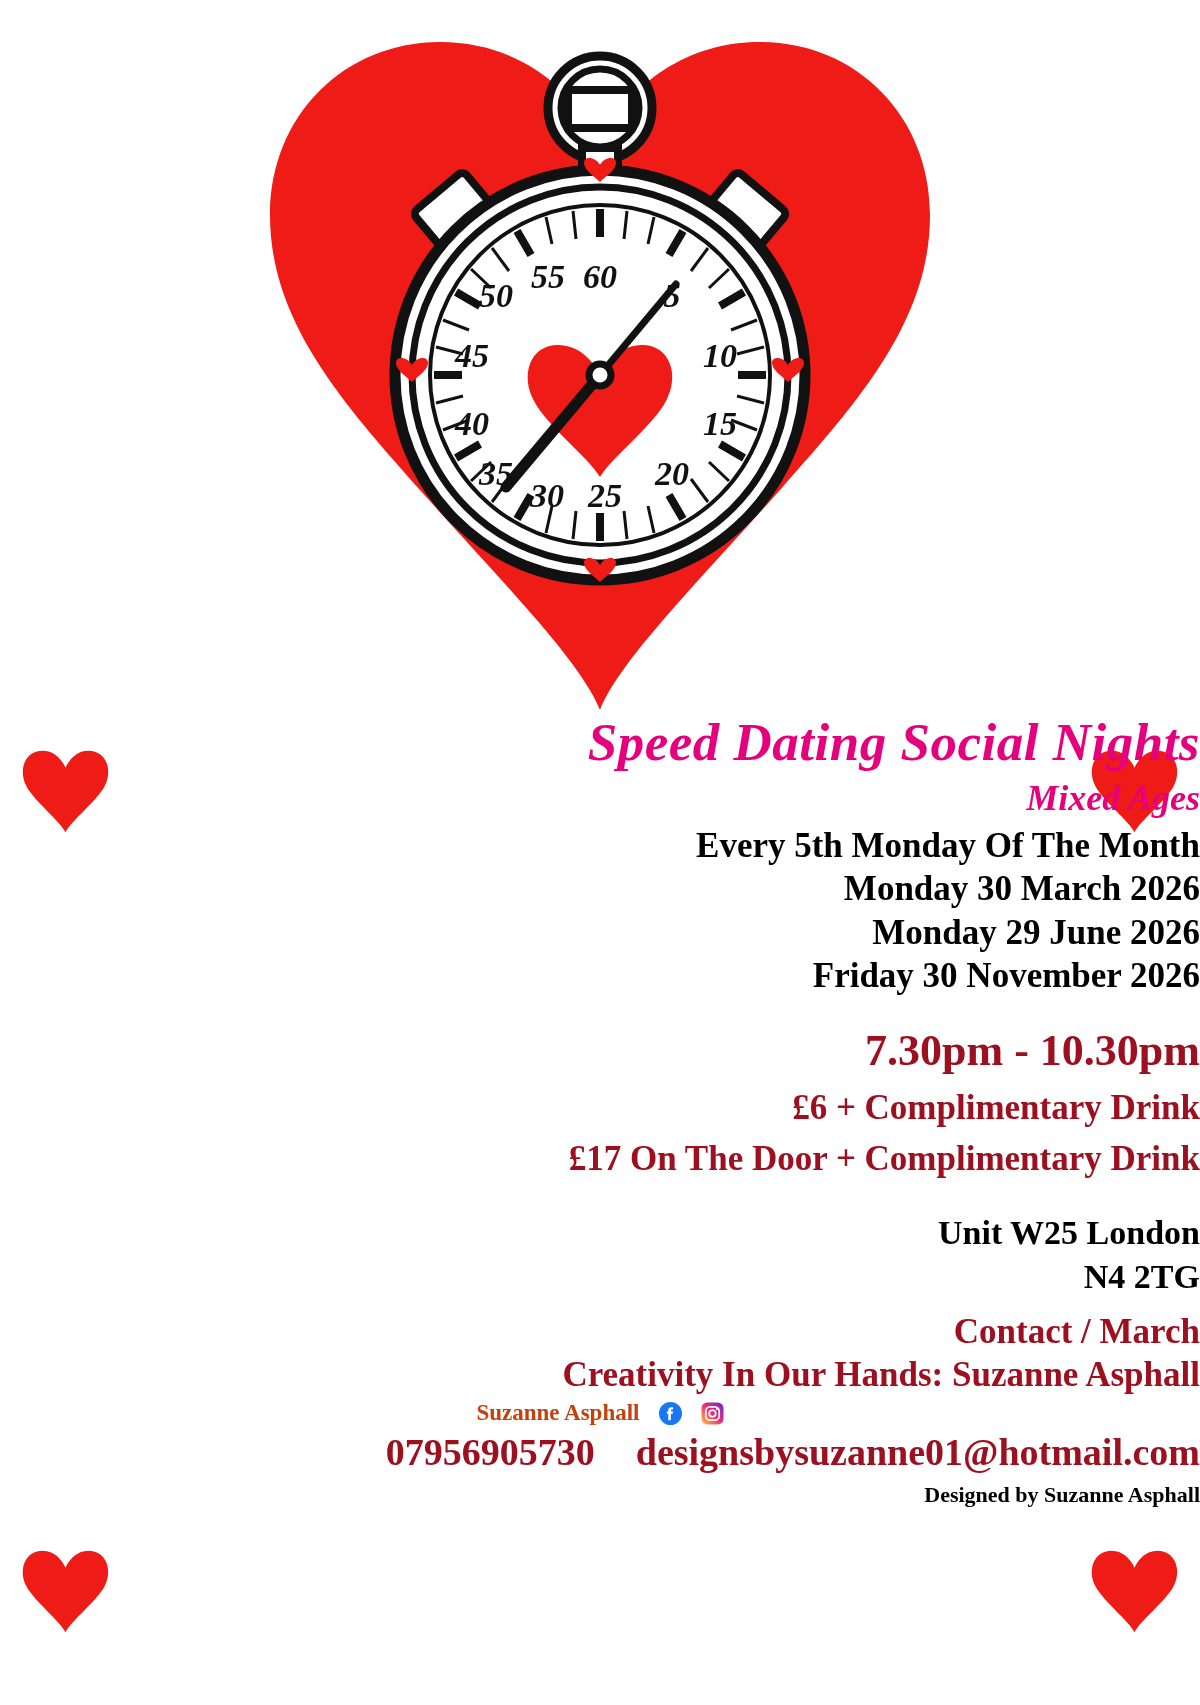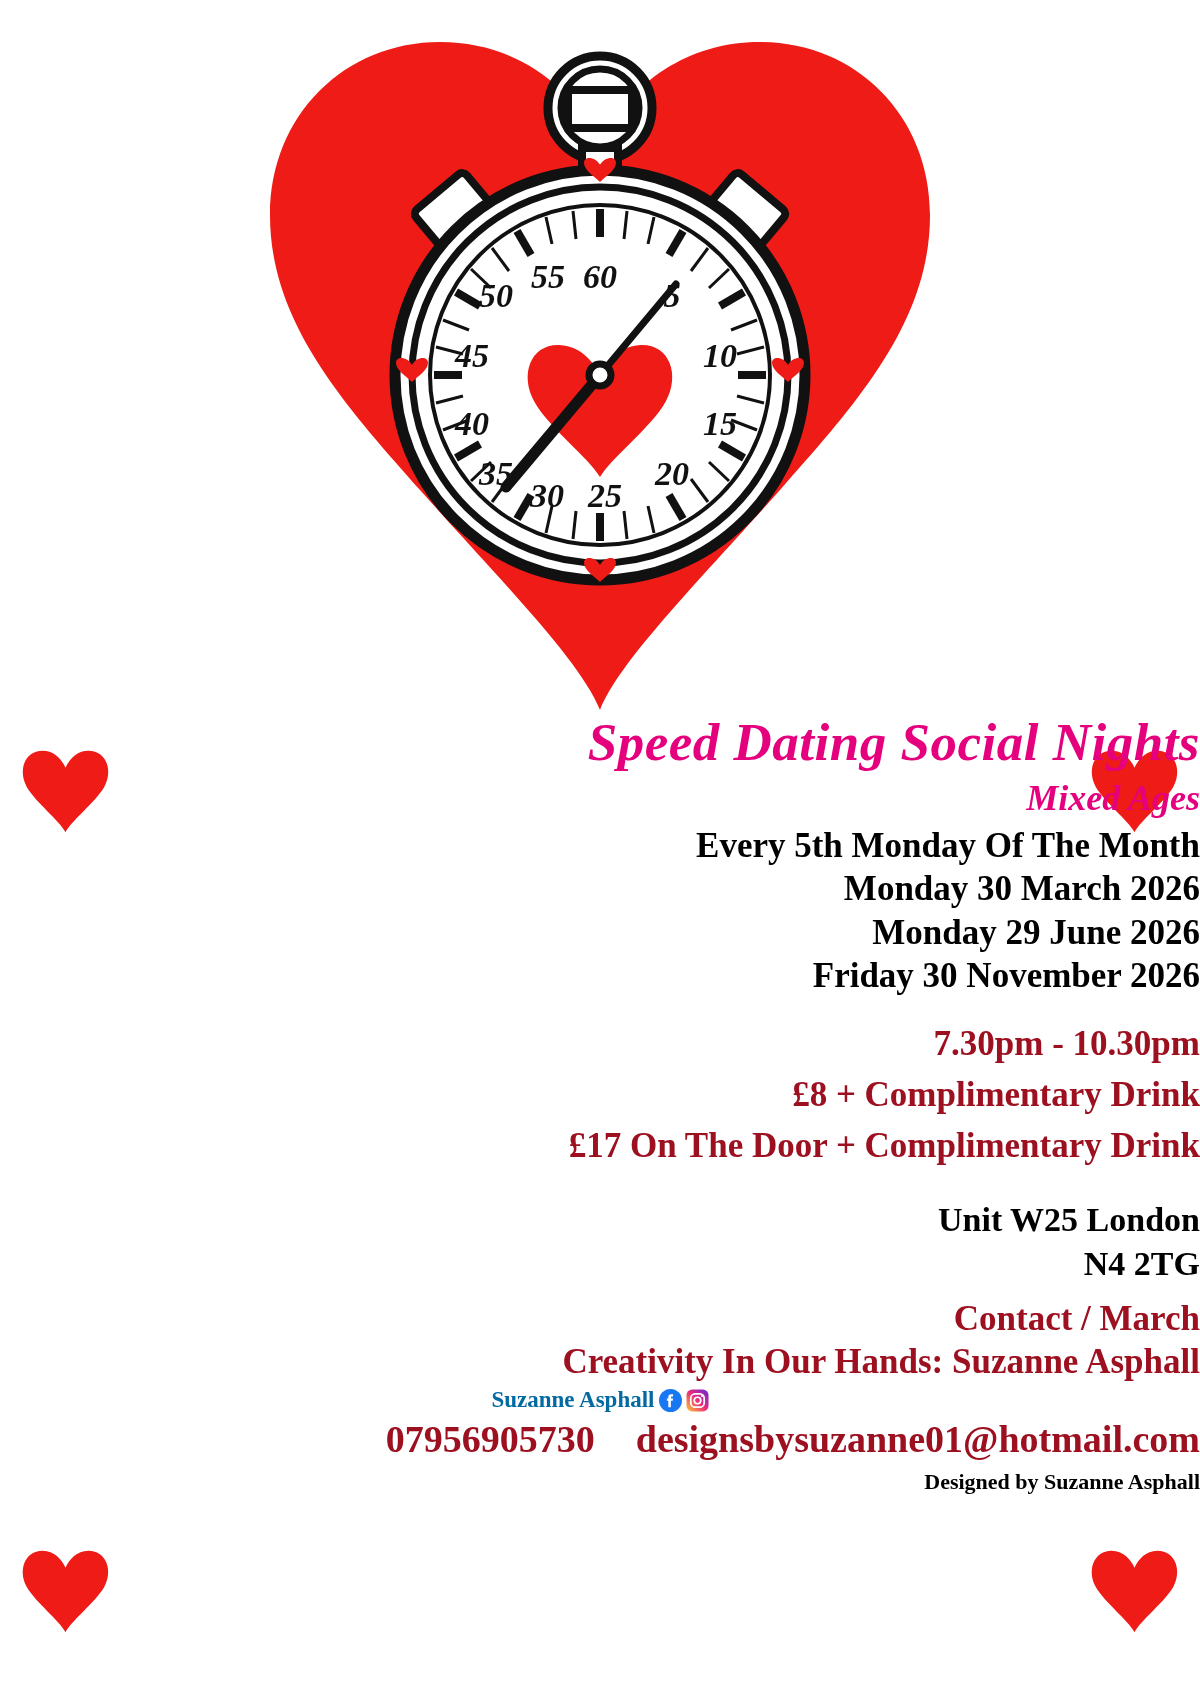--- a/index.html
+++ b/index.html
@@ -73,21 +73,21 @@
     font-weight: bold;
     font-size: 35px;
     line-height: 1.24;
   }
   .pricing {
     margin-top: 22px;
     color: #9d1020;
     font-weight: bold;
     line-height: 1.45;
   }
-  .pricing .p-time { font-size: 35px; }
+  .pricing .p-time { font-size: 44px; }
   .pricing .p-adv  { font-size: 35px; }
   .pricing .p-door { font-size: 35px; }
 
   .address {
     margin-top: 26px;
     color: #000000;
     font-weight: bold;
     font-size: 34px;
     line-height: 1.3;
   }
@@ -101,25 +101,25 @@
   .contact-org {
     color: #9d1020;
     font-weight: bold;
     font-size: 35px;
     line-height: 1.22;
   }
   .social-line {
     margin-top: 4px;
     font-weight: bold;
     font-size: 23px;
-    color: #0369a1;
+    color: #c2410c;
     display: flex;
     align-items: center;
     justify-content: center;
-    gap: 4px;
+    gap: 19px;
   }
   .social-icon { display: inline-flex; align-items: center; }
   .contact-line {
     margin-top: 4px;
     color: #9d1020;
     font-weight: bold;
     font-size: 38px;
     line-height: 1.2;
   }
   .contact-line .gap { display: inline-block; width: 22px; }
@@ -264,21 +264,21 @@
 
   <div class="dates">
     <div>Every 5th Monday Of The Month</div>
     <div>Monday 30 March 2026</div>
     <div>Monday 29 June 2026</div>
     <div>Friday 30 November 2026</div>
   </div>
 
   <div class="pricing">
     <div class="p-time">7.30pm - 10.30pm</div>
-    <div class="p-adv">£8 + Complimentary Drink</div>
+    <div class="p-adv">£6 + Complimentary Drink</div>
     <div class="p-door">£17 On The Door + Complimentary Drink</div>
   </div>
 
   <div class="address">
     <div>Unit W25 London</div>
     <div>N4 2TG</div>
   </div>
 
   <div class="contact-head">Contact / March</div>
   <div class="contact-org">Creativity In Our Hands: Suzanne Asphall</div>

